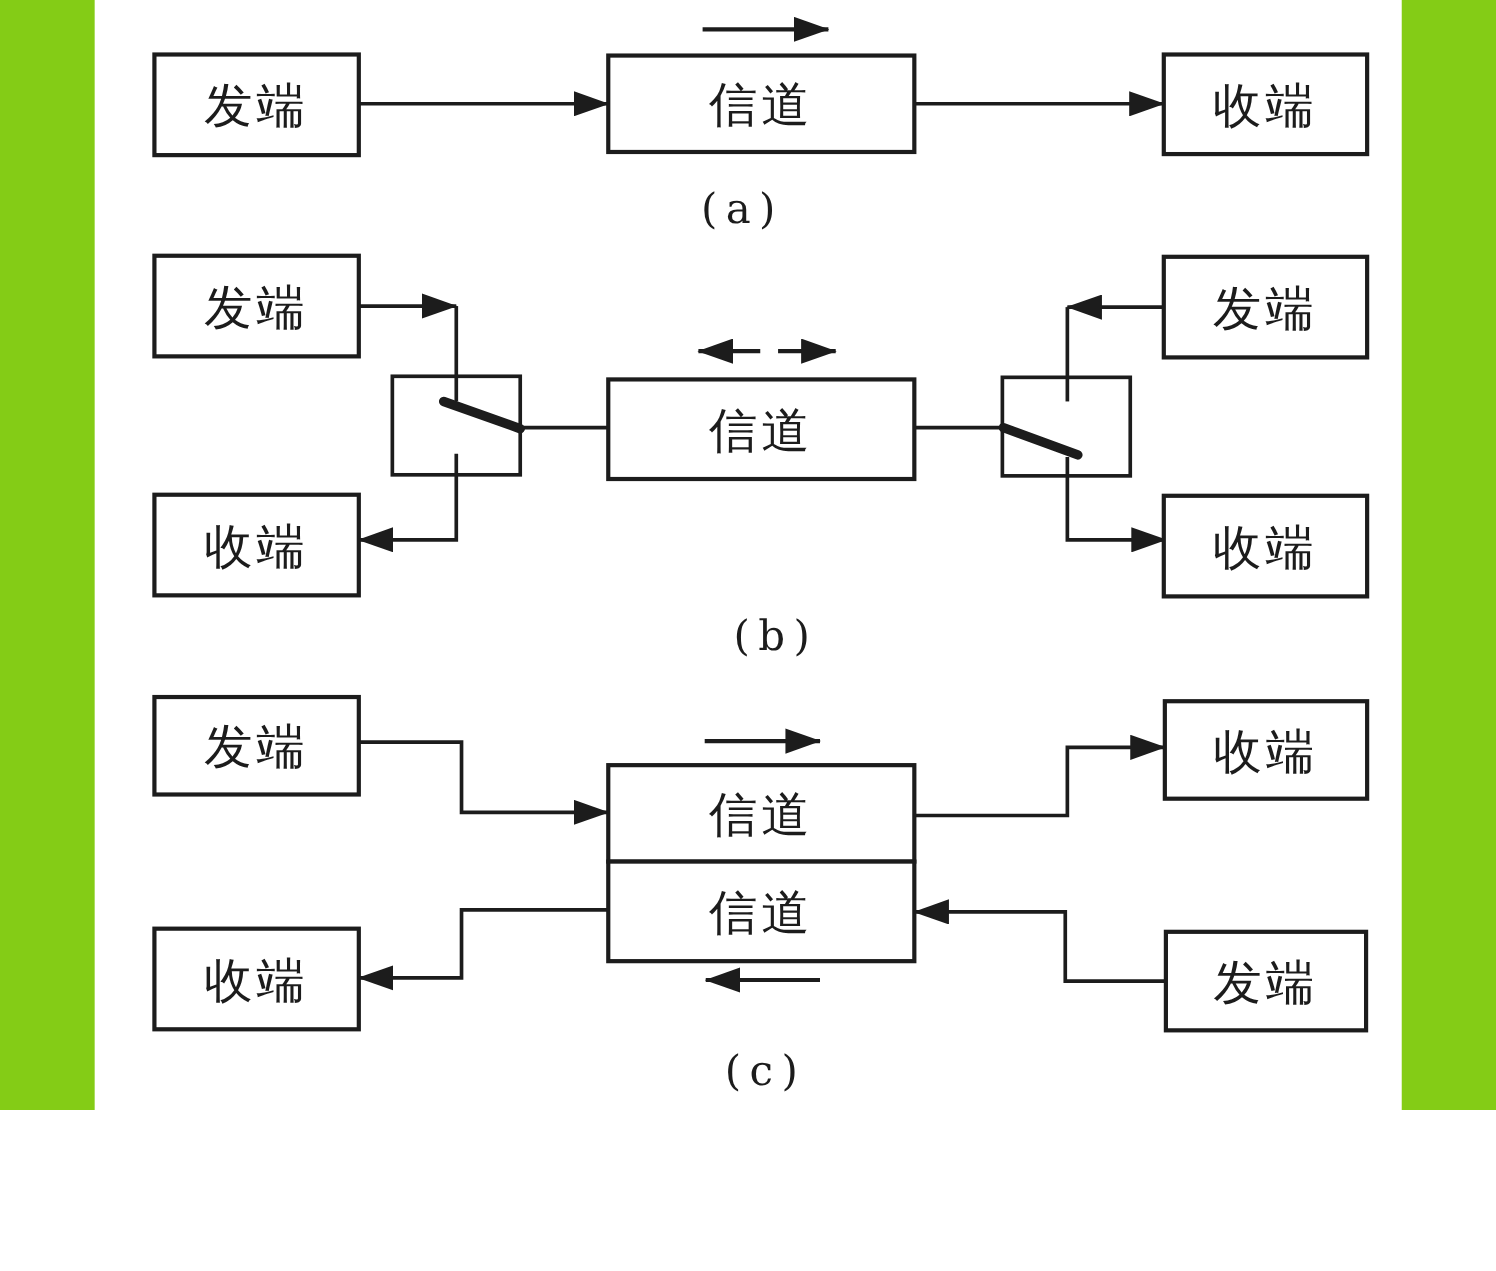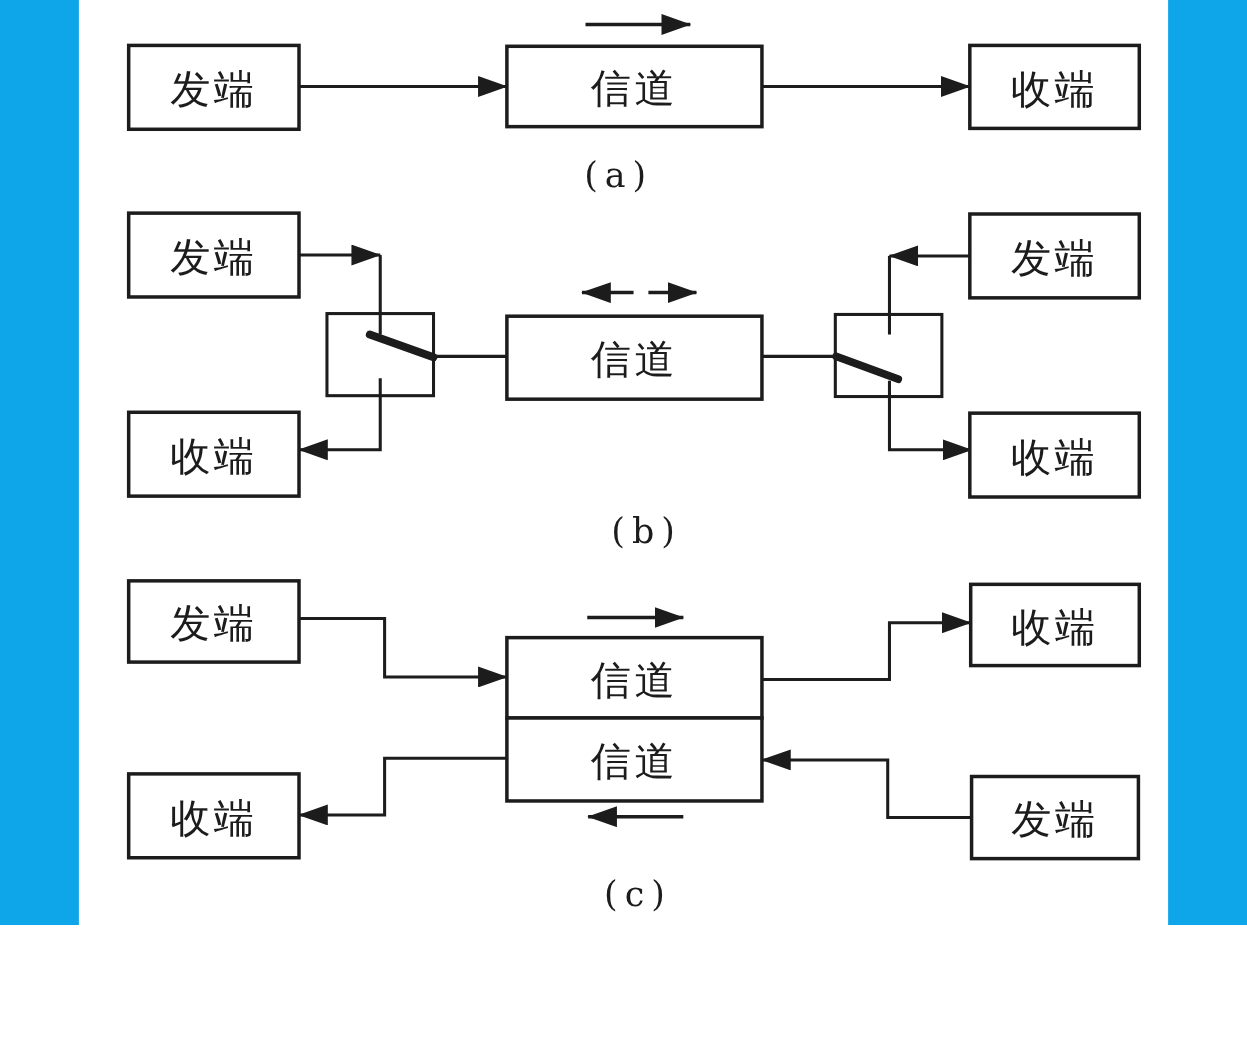--- a/index.html
+++ b/index.html
@@ -5,21 +5,21 @@
   html,body{
     margin:0;
     padding:0;
     background:#ffffff;
     font-family:"DejaVu Serif","Liberation Serif",serif;
   }
   .canvas{
     position:relative;
     width:1247px;
     height:925px;
-    background:#0ea5e9;
+    background:#84cc16;
     overflow:hidden;
   }
   svg{display:block;width:100%;height:100%;}
 </style>
 </head>
 <body>
 
 <div class="canvas">
   <svg id="diagram" xmlns="http://www.w3.org/2000/svg" viewBox="0 0 1247 1059">
       <defs>

